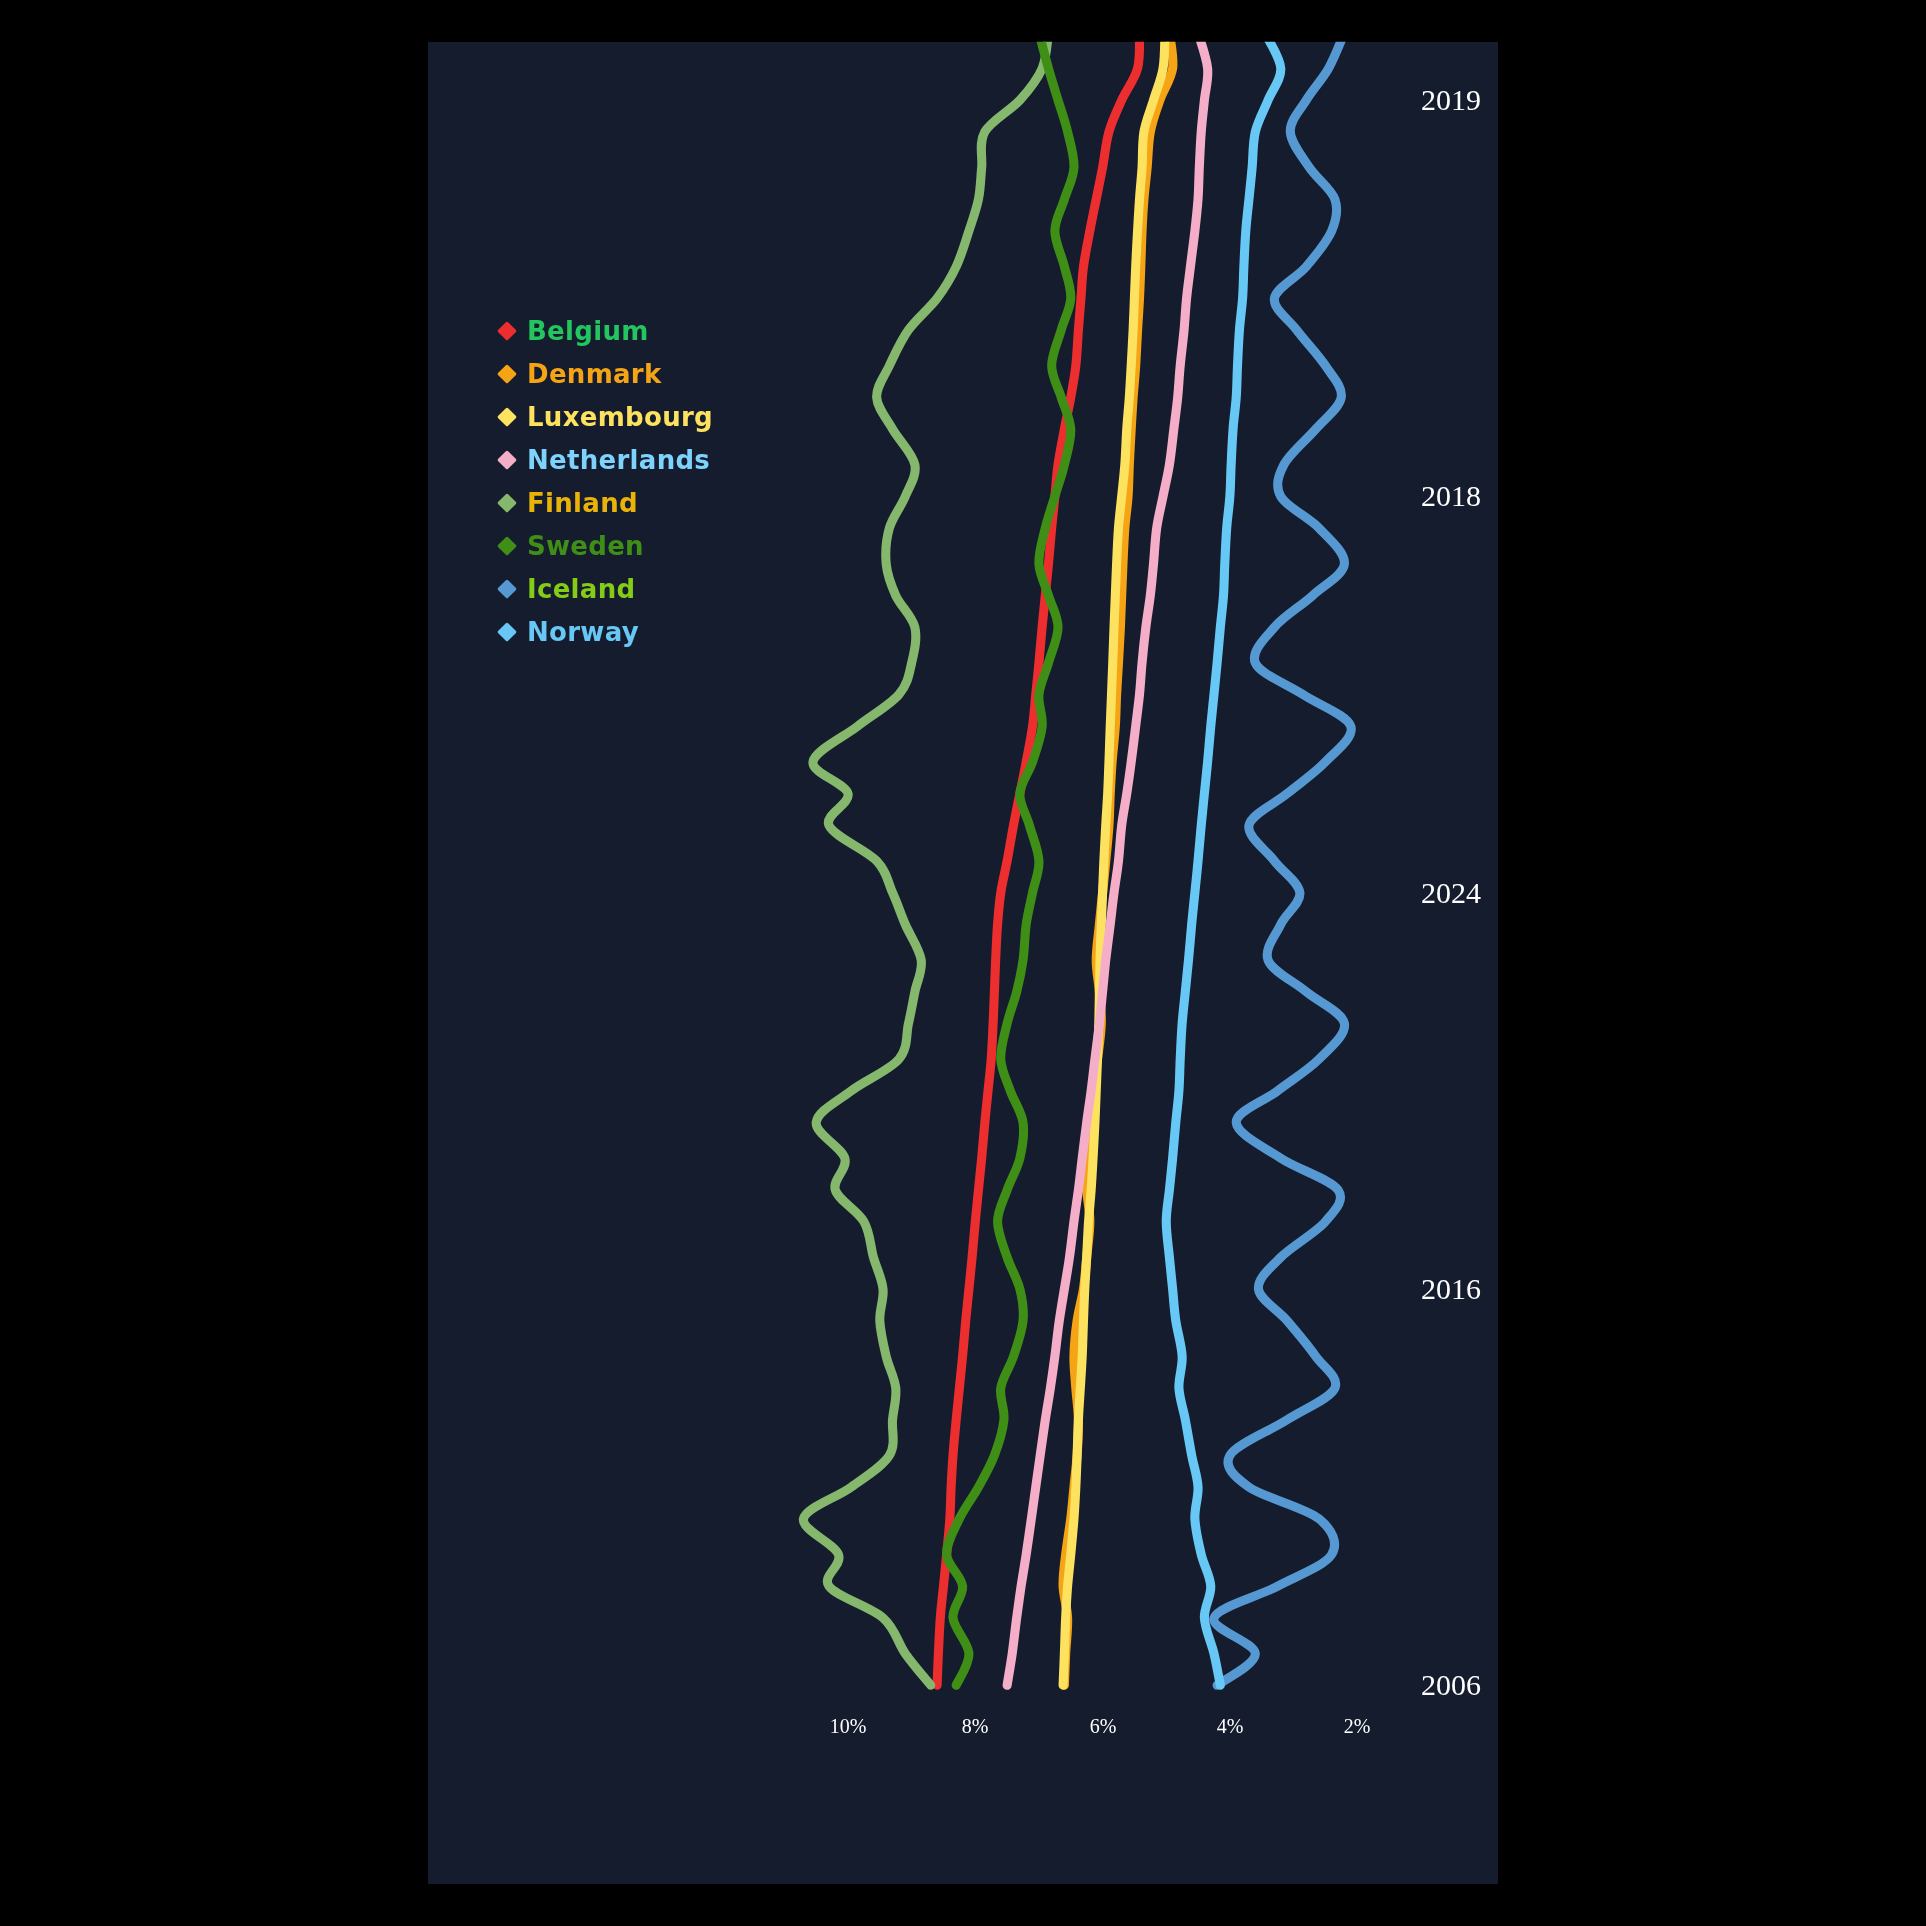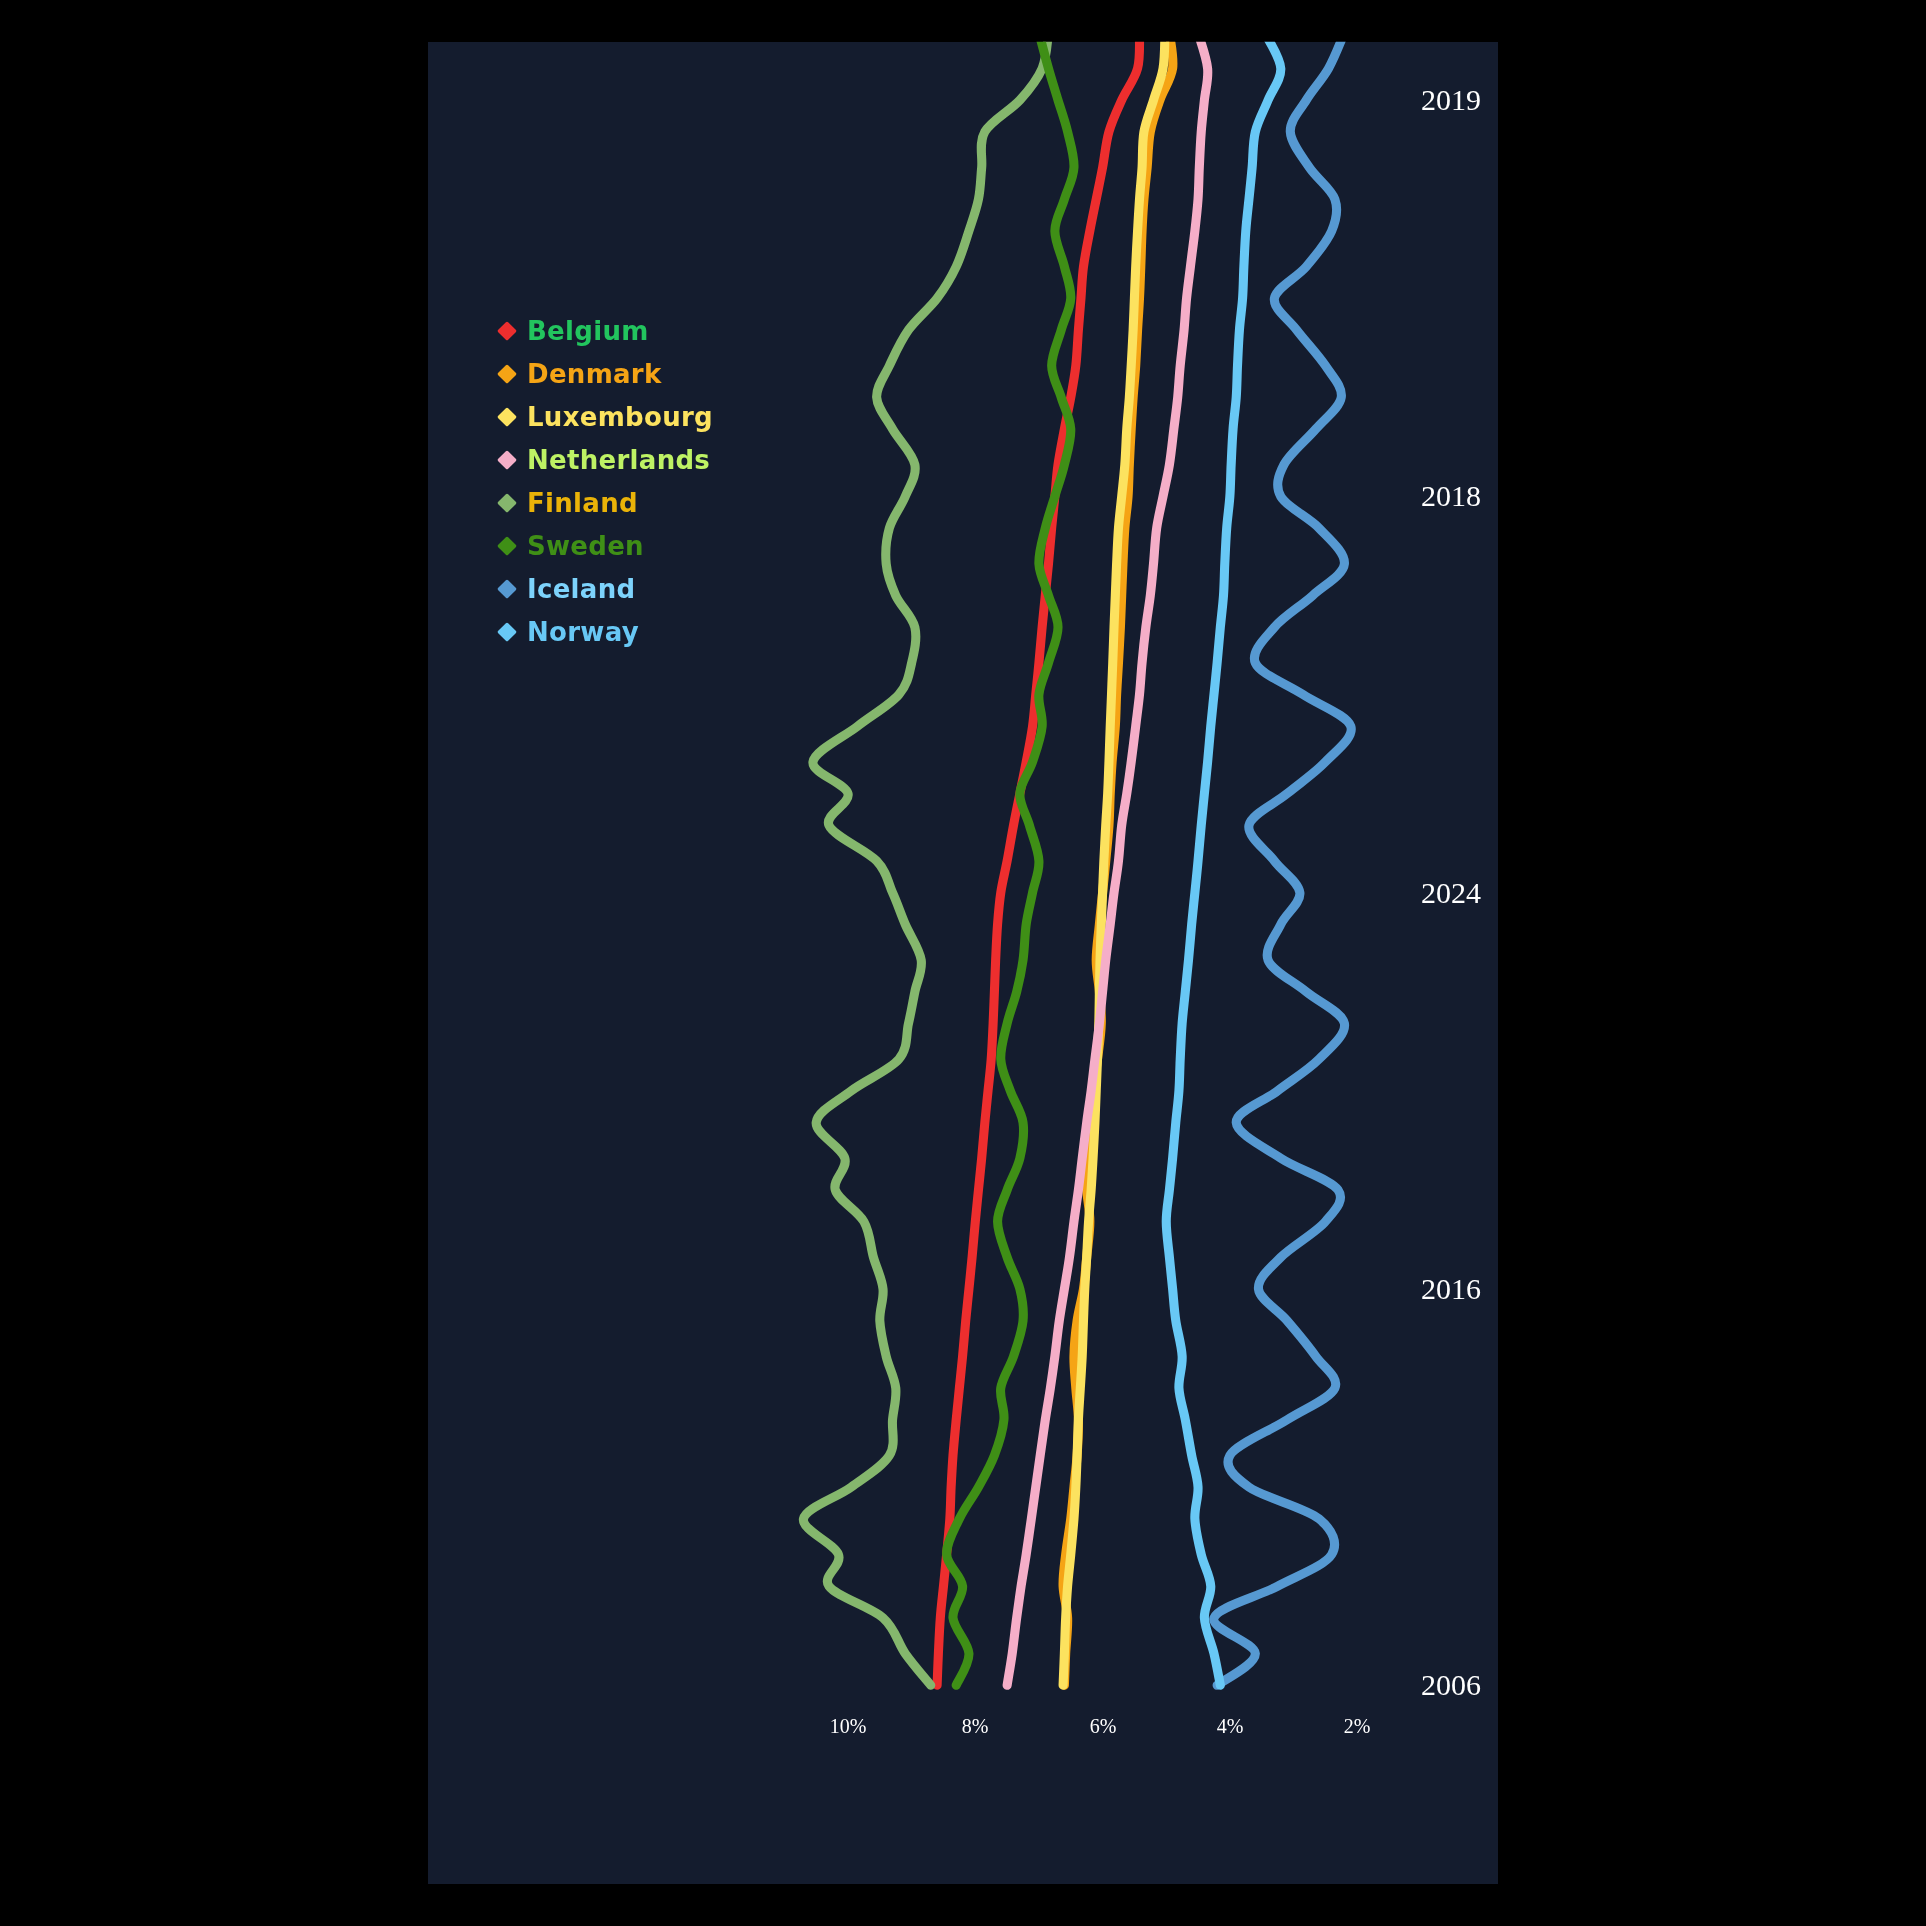--- a/index.html
+++ b/index.html
@@ -50,33 +50,33 @@
       <div class="legend-row">
         <span class="legend-marker" style="background: rgb(245, 164, 21);"></span>
         <span class="legend-label" style="color: rgb(245, 164, 21);">Denmark</span>
       </div>
       <div class="legend-row">
         <span class="legend-marker" style="background: rgb(252, 226, 95);"></span>
         <span class="legend-label" style="color: rgb(252, 226, 95);">Luxembourg</span>
       </div>
       <div class="legend-row">
         <span class="legend-marker" style="background: rgb(245, 174, 200);"></span>
-        <span class="legend-label" style="color: #bef264;">Netherlands</span>
+        <span class="legend-label" style="color: #7dd3fc;">Netherlands</span>
       </div>
       <div class="legend-row">
         <span class="legend-marker" style="background: rgb(133, 183, 109);"></span>
         <span class="legend-label" style="color: #eab308;">Finland</span>
       </div>
       <div class="legend-row">
         <span class="legend-marker" style="background: rgb(63, 143, 22);"></span>
         <span class="legend-label" style="color: rgb(63, 143, 22);">Sweden</span>
       </div>
       <div class="legend-row">
         <span class="legend-marker" style="background: rgb(86, 153, 210);"></span>
-        <span class="legend-label" style="color: #7dd3fc;">Iceland</span>
+        <span class="legend-label" style="color: #84cc16;">Iceland</span>
       </div>
       <div class="legend-row">
         <span class="legend-marker" style="background: rgb(104, 200, 245);"></span>
         <span class="legend-label" style="color: rgb(104, 200, 245);">Norway</span>
       </div>
     </div>
 
   <div id="xticks">
       <div class="xtick" style="left: 848px; top: 1715px;">10%</div>
       <div class="xtick" style="left: 975px; top: 1715px;">8%</div>

